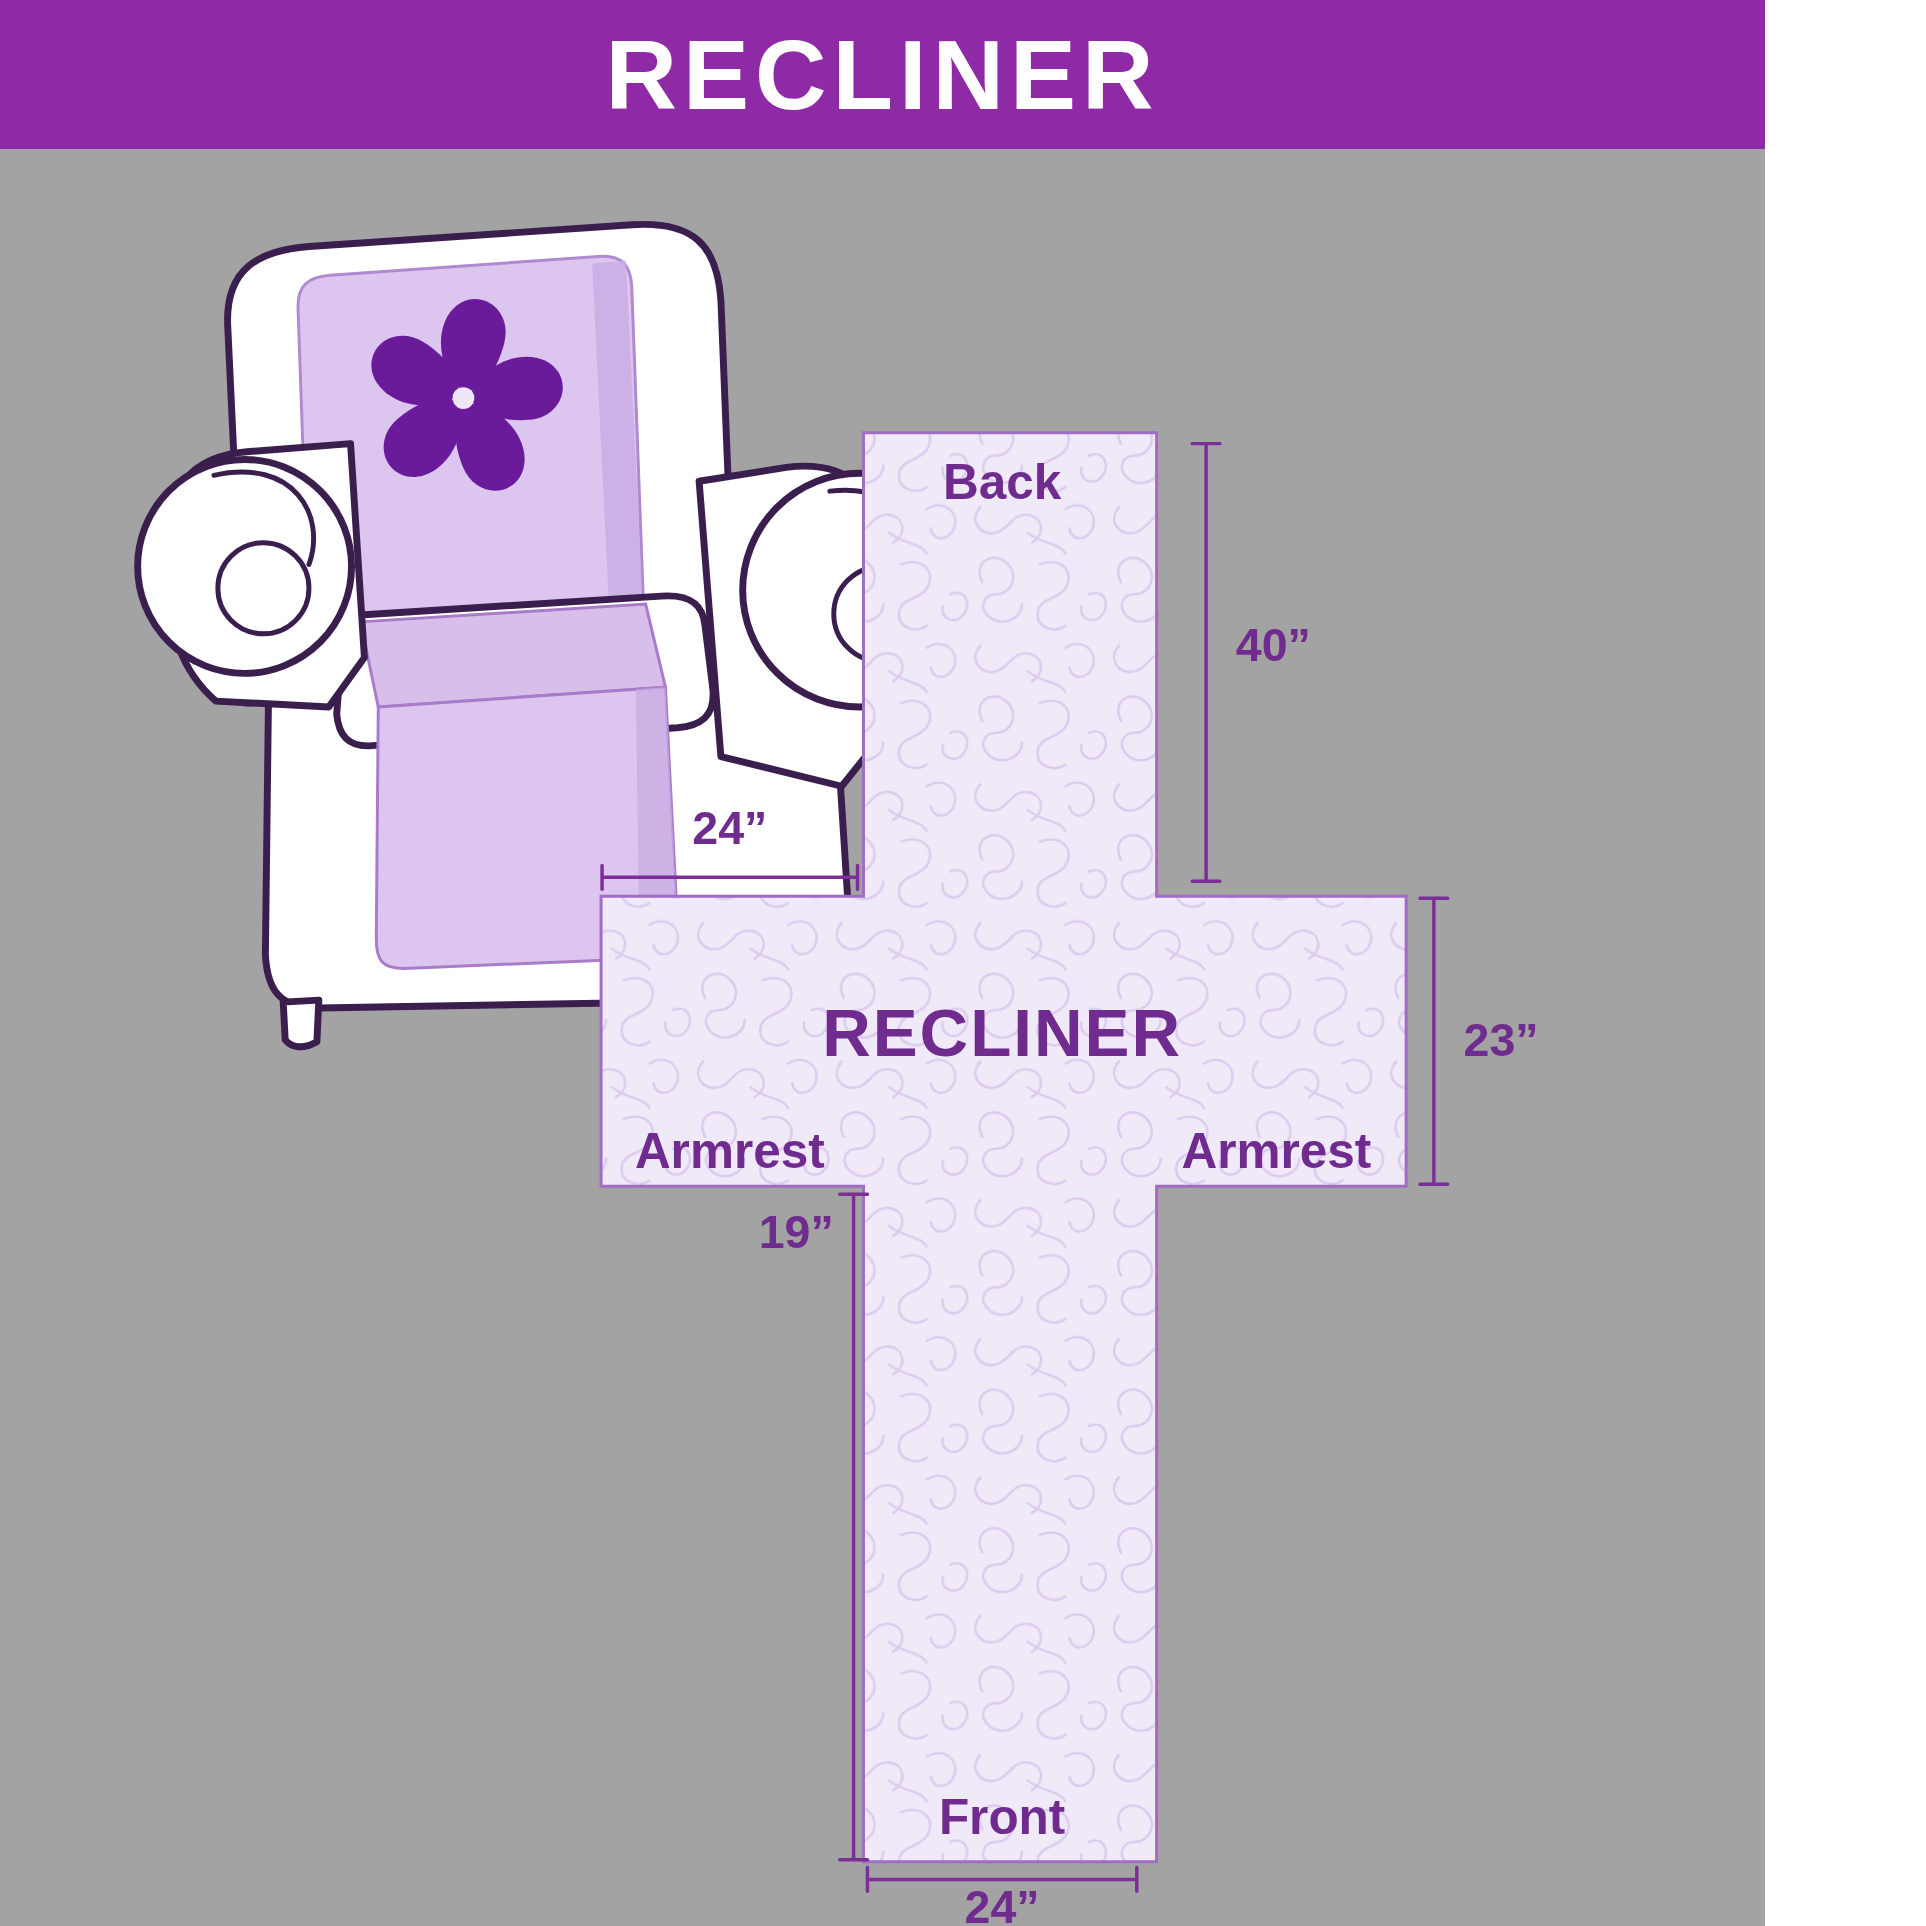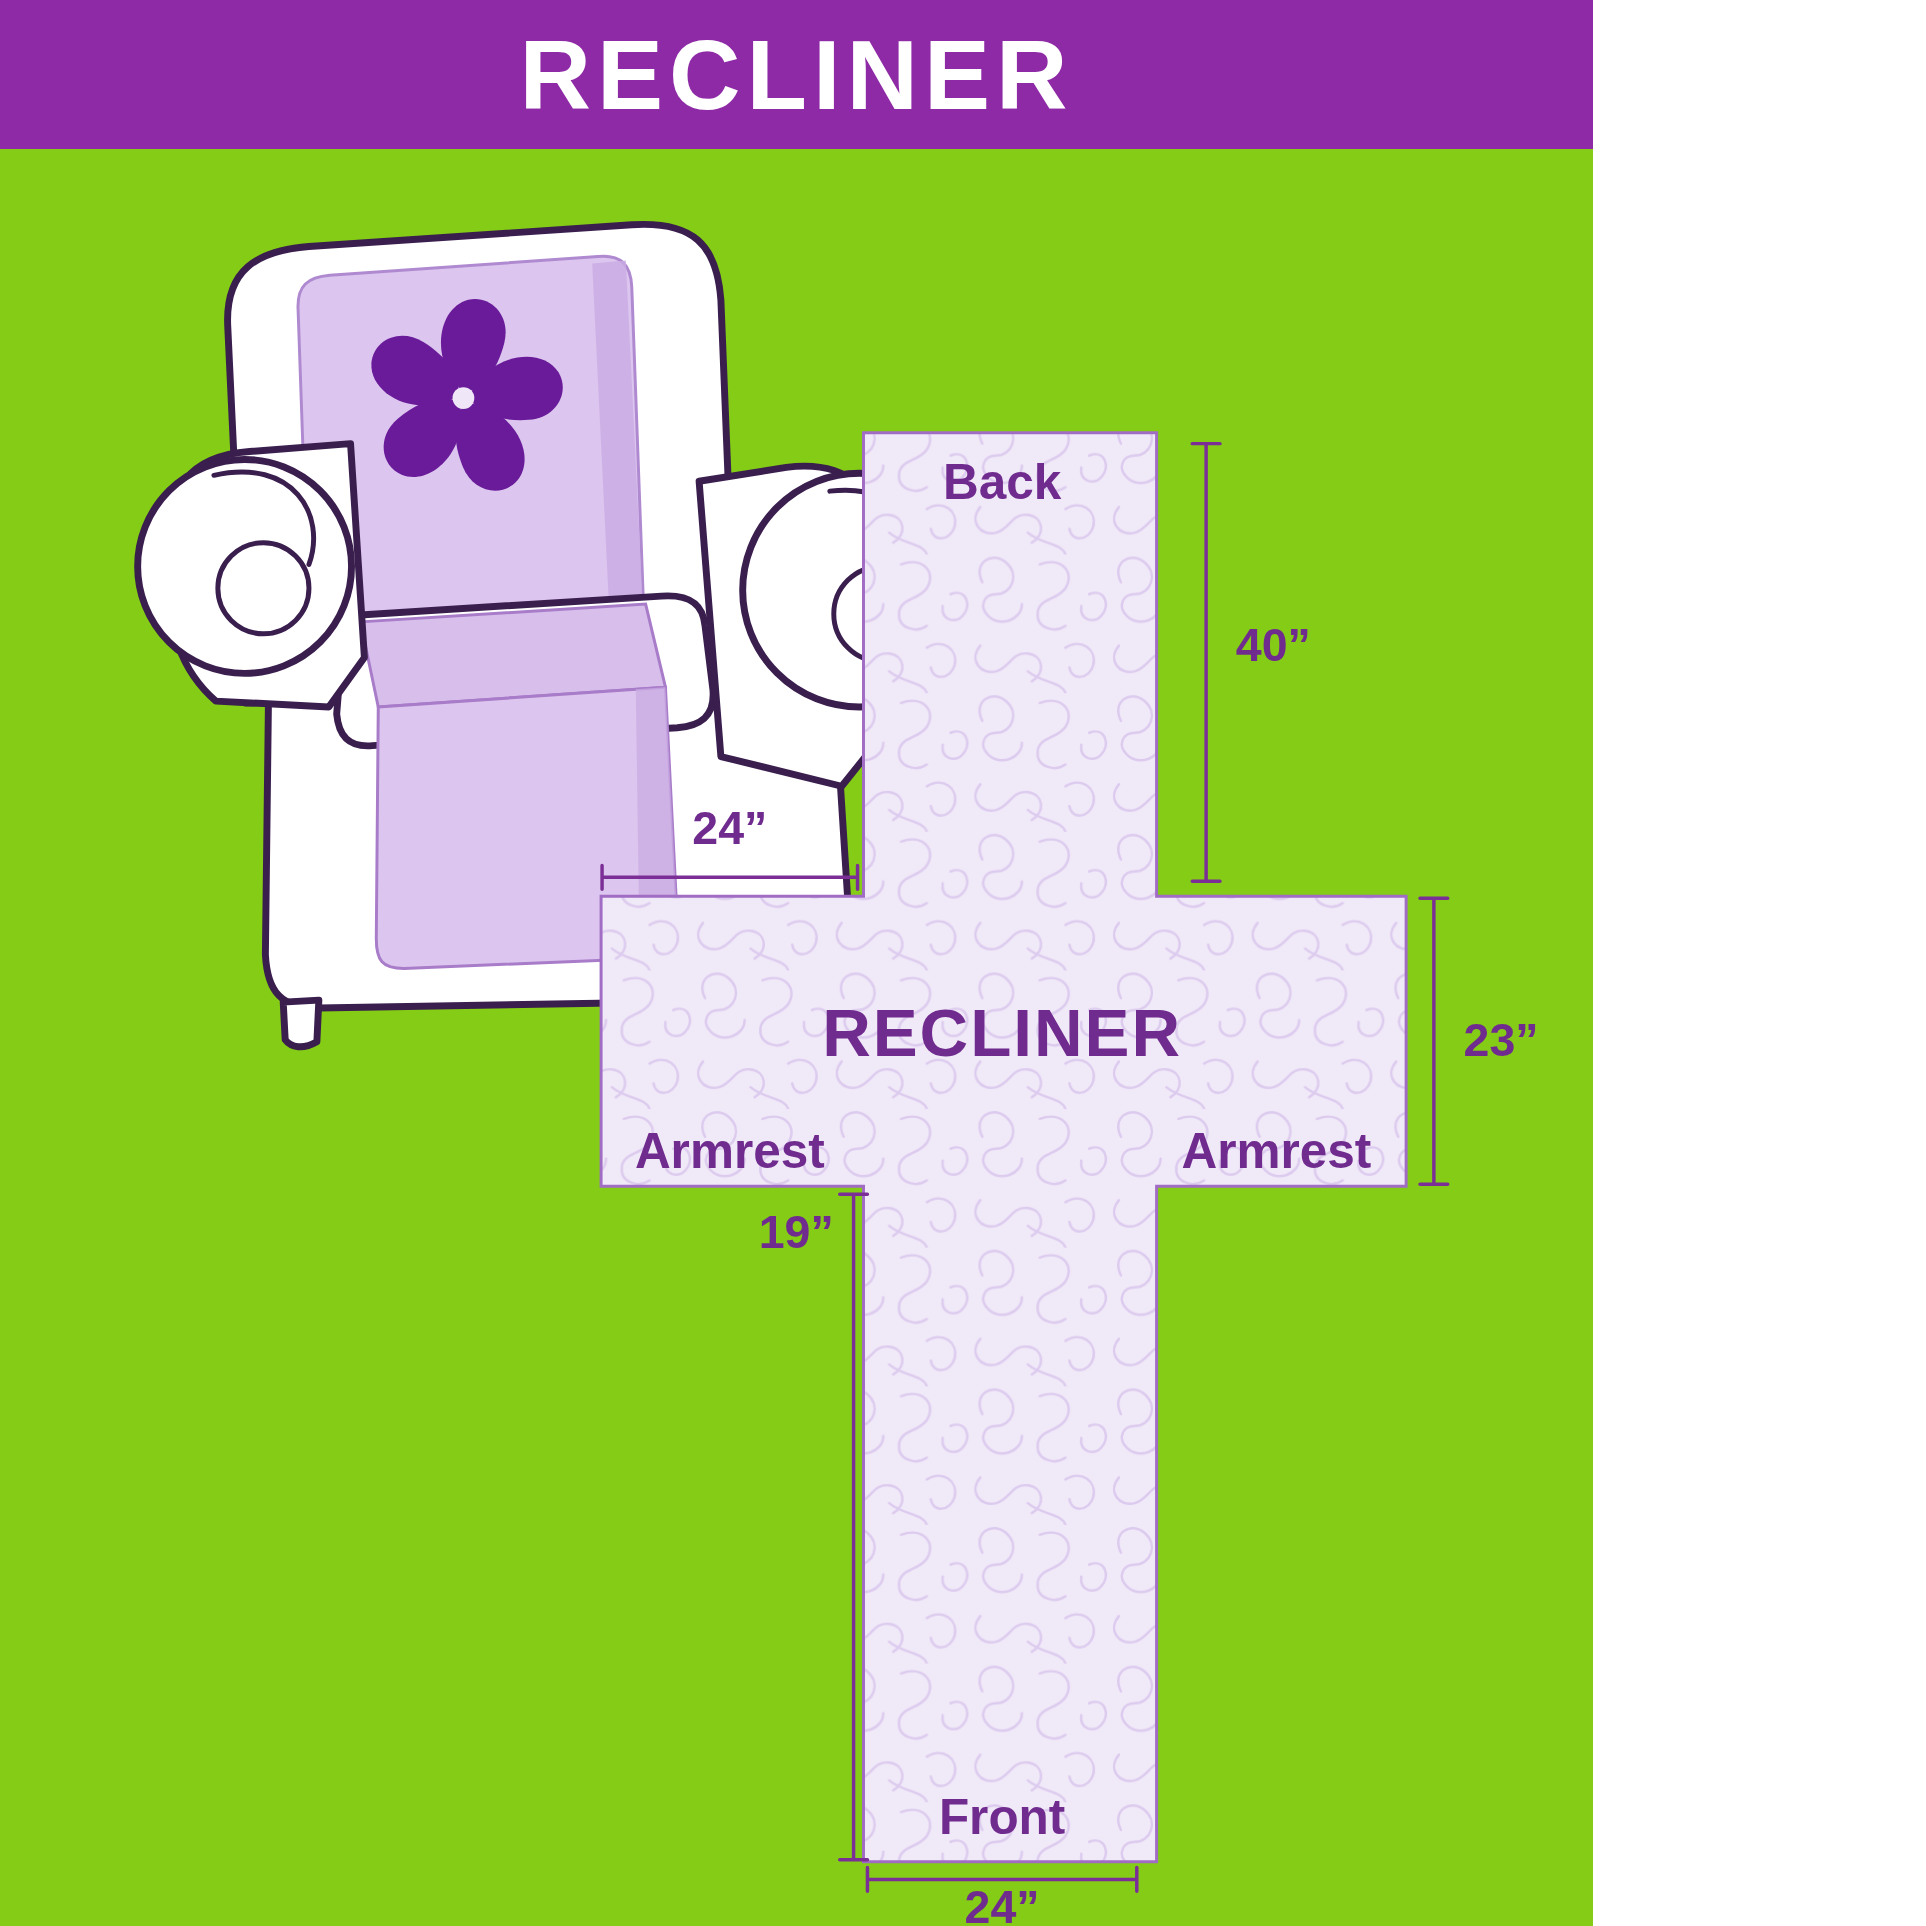--- a/index.html
+++ b/index.html
@@ -1,21 +1,21 @@
 <!DOCTYPE html>
 <html><head>
 <meta charset="utf-8">
 <style>
   * { margin: 0; padding: 0; box-sizing: border-box; }
   html, body { background: #ffffff; }
   .canvas {
     position: relative;
-    width: 1593px;
+    width: 1765px;
     height: 1927px;
-    background: #84cc16;
+    background: #a3a3a3;
     overflow: hidden;
     font-family: "Liberation Sans", sans-serif;
     text-align: center;
   }
   .header {
     position: absolute;
     top: 0; left: 0;
     width: 100%;
     height: 149px;
     background: #8E2AA6;

